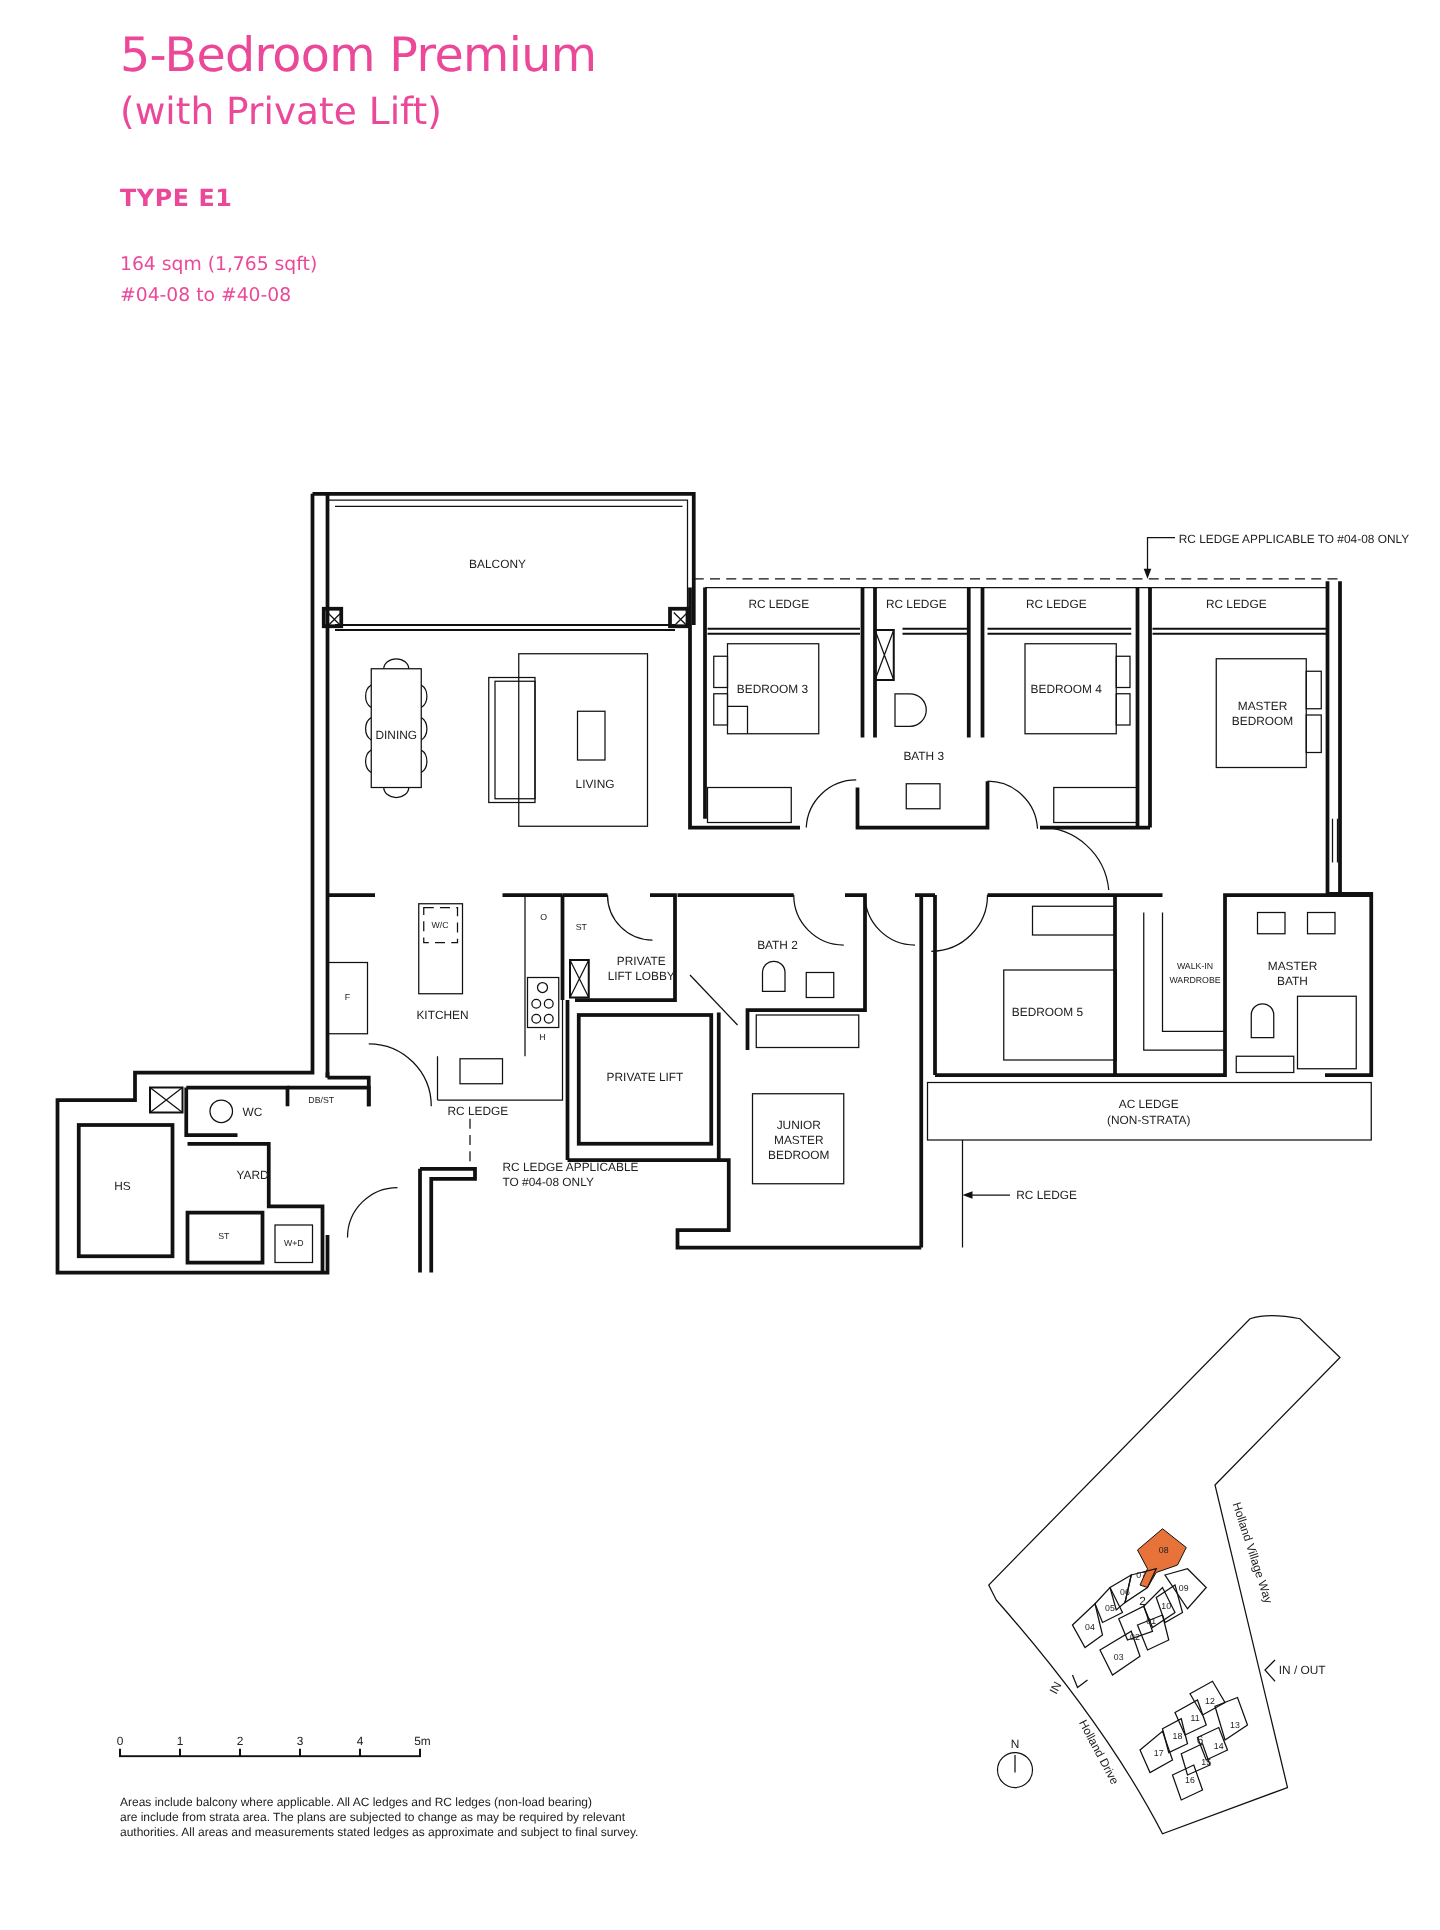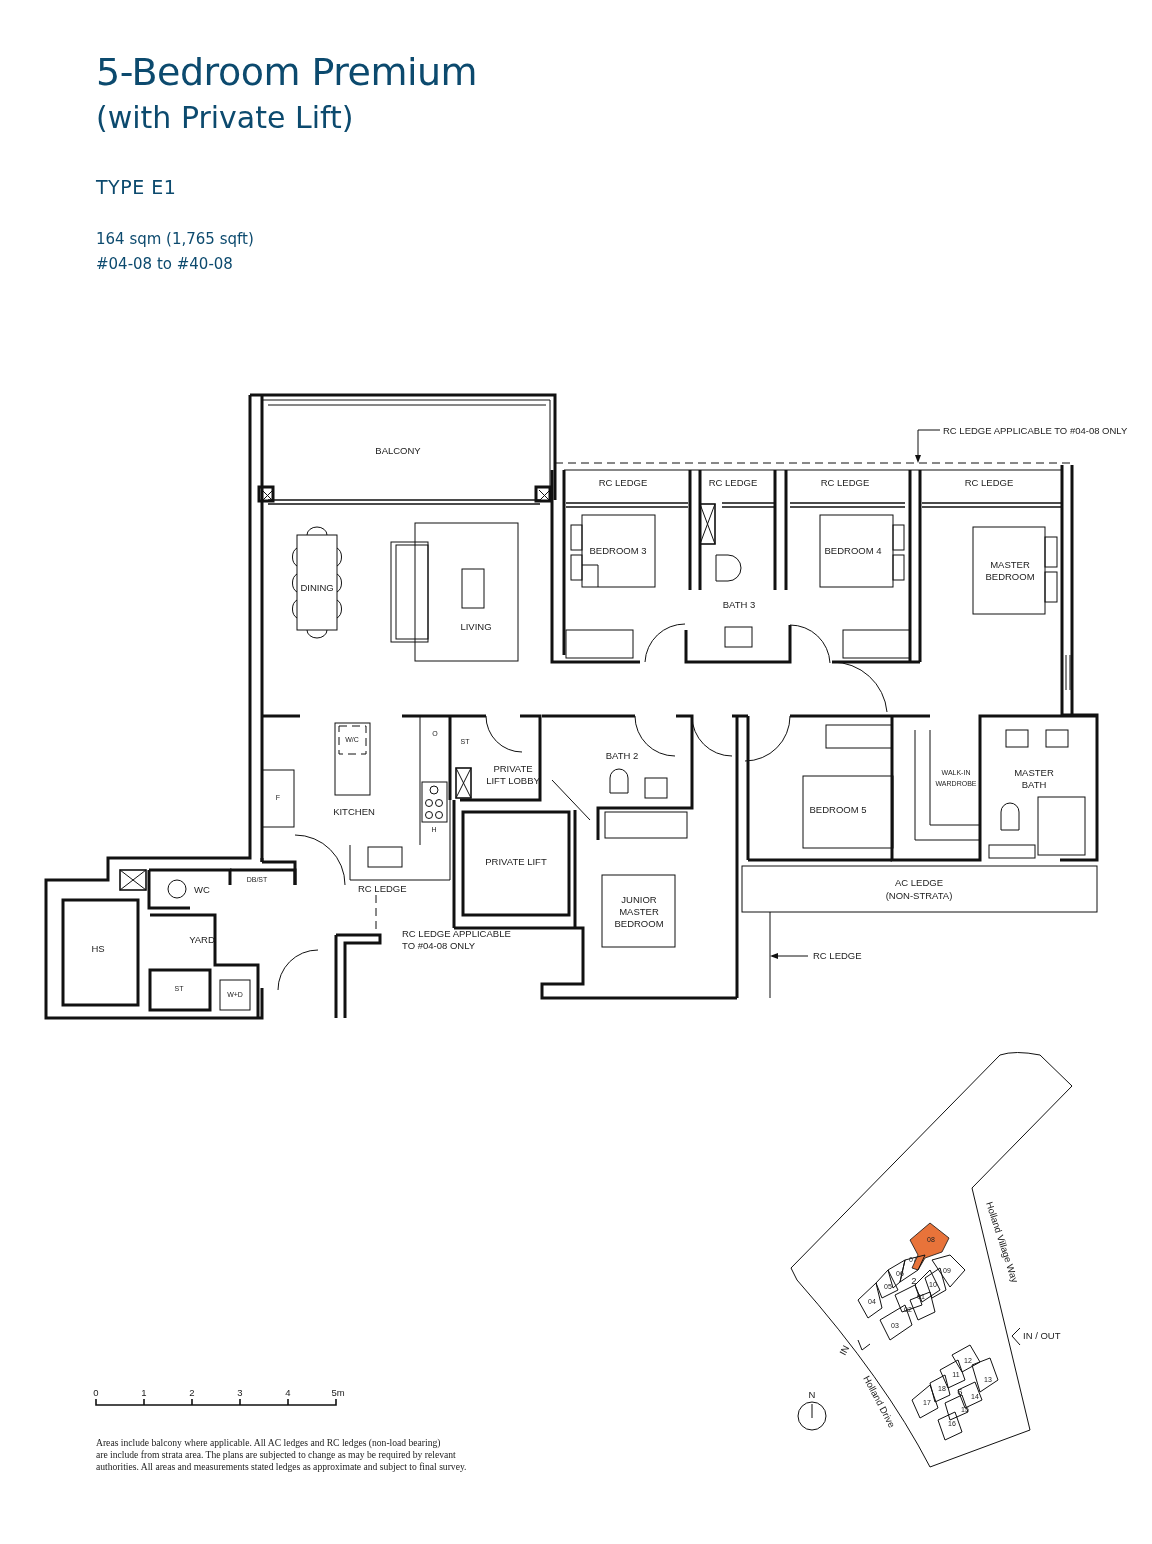--- a/index.html
+++ b/index.html
@@ -1,31 +1,31 @@
 <!DOCTYPE html>
 <html><head>
 <meta charset="utf-8">
 <style>
   html, body { margin: 0; padding: 0; background: #ffffff; }
   body { width: 1152px; height: 1544px; position: relative; overflow: hidden; font-family: "Liberation Sans", sans-serif; }
-  .hdr { position: absolute; left: 96px; color: #0c4a6e; font-family: "DejaVu Sans", sans-serif; margin-top: 28px; }
+  .hdr { position: absolute; left: 96px; color: #ec4899; font-family: "DejaVu Sans", sans-serif; }
   .title { top: 22px; font-size: 38px; font-weight: 500; letter-spacing: -0.5px; }
   .subtitle { top: 72px; font-size: 30px; }
-  .type { top: 148px; font-size: 19px; letter-spacing: 0.5px; }
+  .type { top: 148px; font-size: 19px; letter-spacing: 0.5px; font-weight: bold; }
   .area { top: 202px; font-size: 15px; }
   .units { top: 227px; font-size: 15px; text-align: center; }
   svg.plan { position: absolute; left: 0; top: 0; }
   .lbl { font-family: "Liberation Sans", sans-serif; font-size: 9.5px; fill: #222; }
   .lblsm { font-family: "Liberation Sans", sans-serif; font-size: 7px; fill: #222; }
   .wall { fill: none; stroke: #111; stroke-width: 3; }
   .thin { fill: none; stroke: #111; stroke-width: 1; }
   .med { fill: none; stroke: #111; stroke-width: 1.6; }
   .dash { fill: none; stroke: #111; stroke-width: 1; stroke-dasharray: 8 5; }
   .scale { position: absolute; left: 92px; top: 1386px; }
-  .disclaimer { position: absolute; left: 96px; top: 1437px; width: 520px; font-size: 9.6px; line-height: 12px; color: #222; font-family: Liberation Serif, serif; }
+  .disclaimer { position: absolute; left: 96px; top: 1437px; width: 520px; font-size: 9.6px; line-height: 12px; color: #222; font-family: Liberation Sans, sans-serif; }
   .disclaimer span { display: block; white-space: nowrap; }
 </style>
 </head>
 <body>
 
 <div class="hdr title">5-Bedroom Premium</div>
 <div class="hdr subtitle">(with Private Lift)</div>
 <div class="hdr type">TYPE E1</div>
 <div class="hdr area">164 sqm (1,765 sqft)</div>
 <div class="hdr units">#04-08 to #40-08</div>

